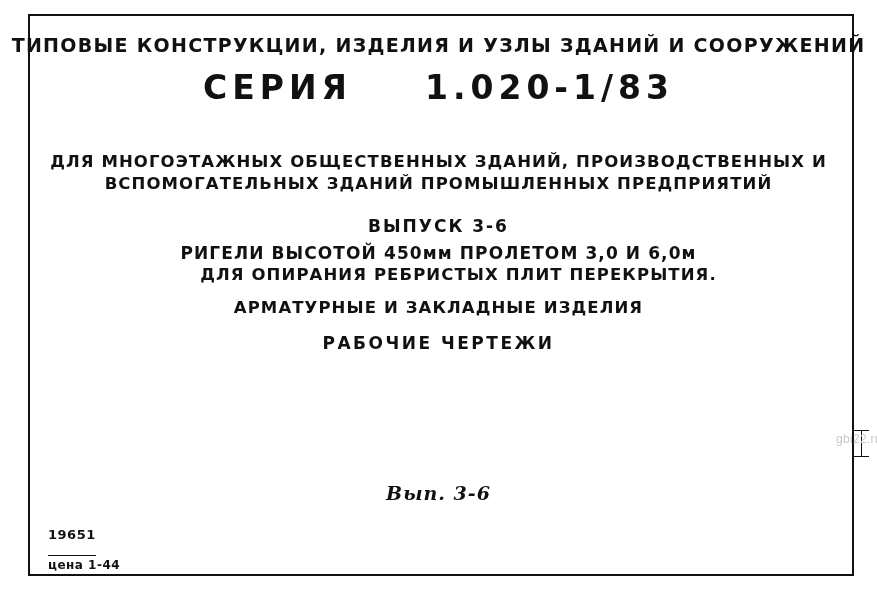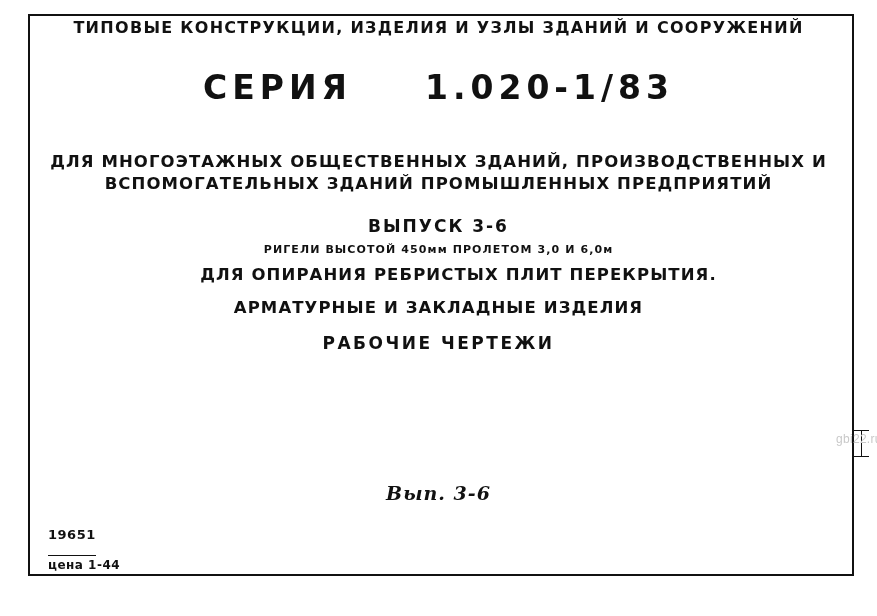--- a/index.html
+++ b/index.html
@@ -50,22 +50,22 @@
     letter-spacing: 1px;
     text-align: center;
   }
   .center-line {
     left: 0;
     width: 877px;
   }
 
   
   #line-top {
-    top: 18px;
-    font-size: 16px;
+    top: 34px;
+    font-size: 19px;
     letter-spacing: 1.3px;
   }
   #line-series {
     top: 68px;
     font-size: 33px;
     letter-spacing: 5px;
     font-weight: bold;
   }
   .subtitle {
     font-size: 16.5px;
@@ -73,21 +73,21 @@
   }
   #sub1 { top: 130px; }
   #sub2 { top: 152px; }
   #sub3 { top: 174px; }
 
   #issue {
     top: 216px;
     font-size: 17px;
     letter-spacing: 2px;
   }
-  #d1 { top: 243px; font-size: 11px; letter-spacing: 1.1px; }
+  #d1 { top: 243px; font-size: 17px; letter-spacing: 1.1px; }
   #d2 { top: 265px; font-size: 16.5px; letter-spacing: 1.1px; padding-left: 20px; }
   #d3 { top: 298px; font-size: 16.5px; letter-spacing: 1.1px; }
 
   #working {
     top: 333px;
     font-size: 17px;
     letter-spacing: 2.5px;
   }
 
   

